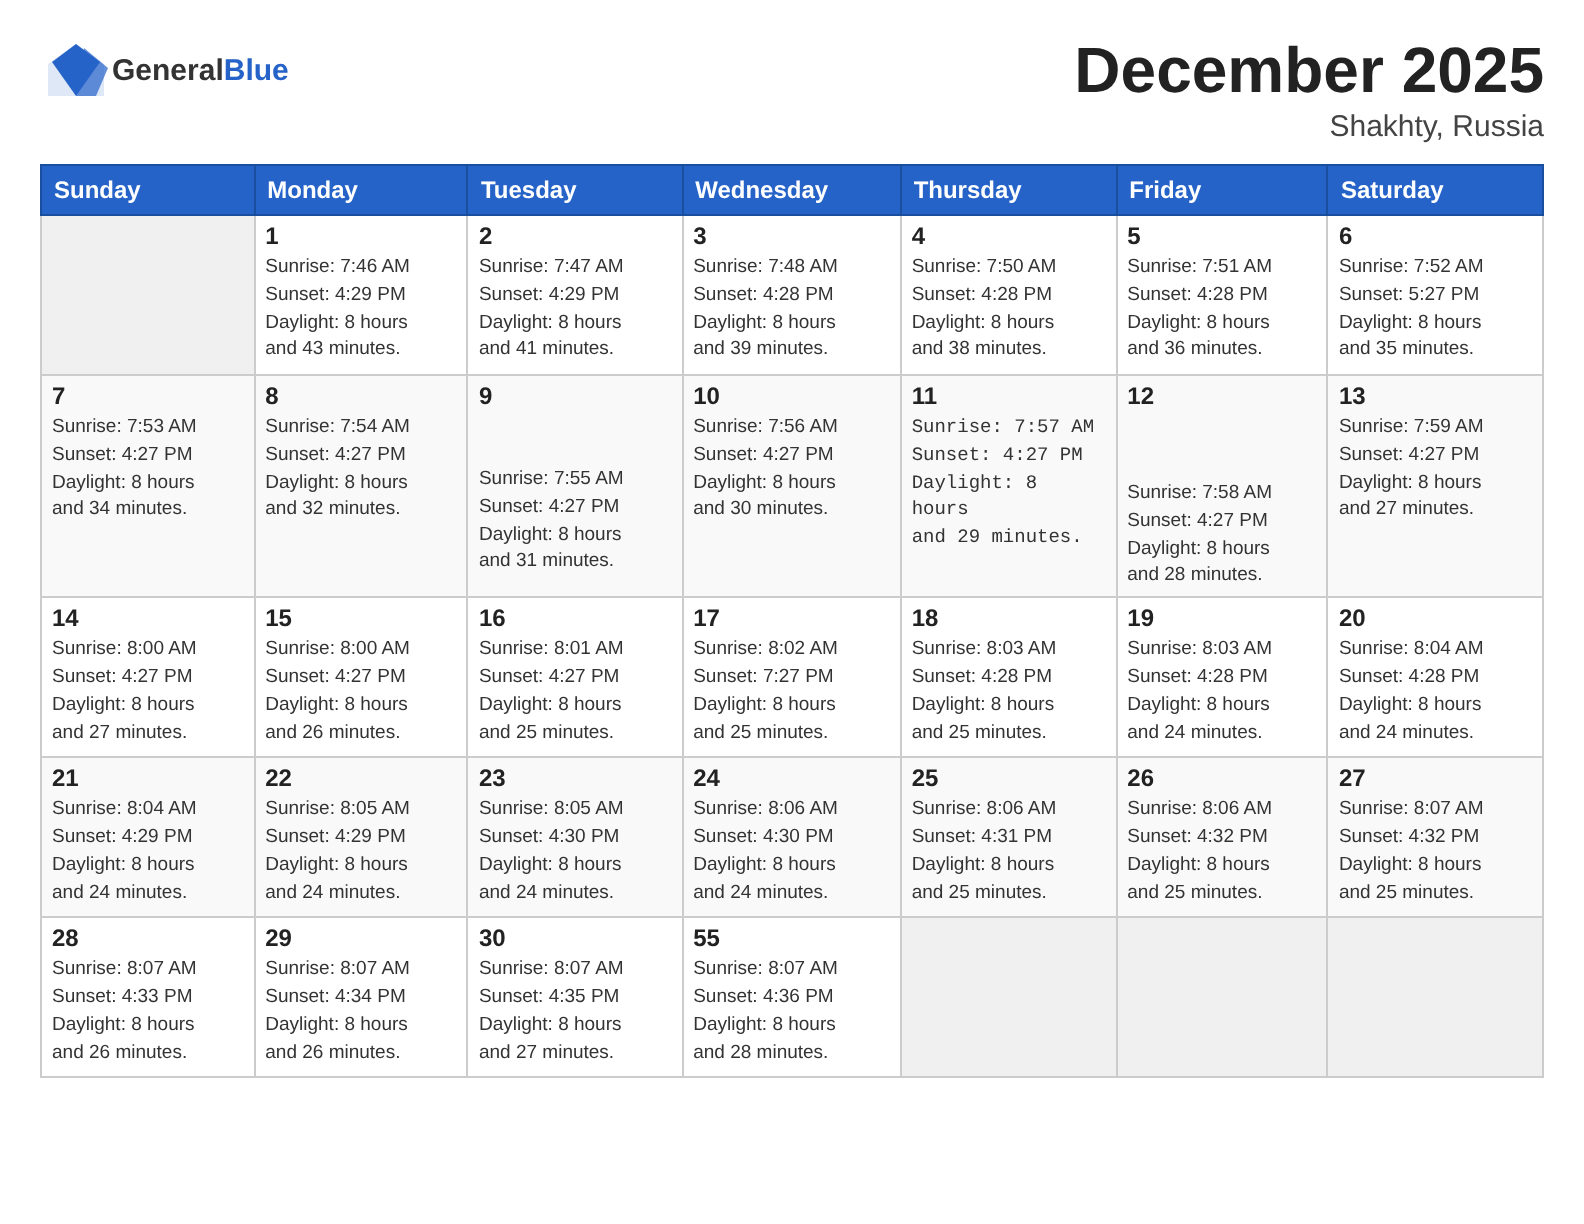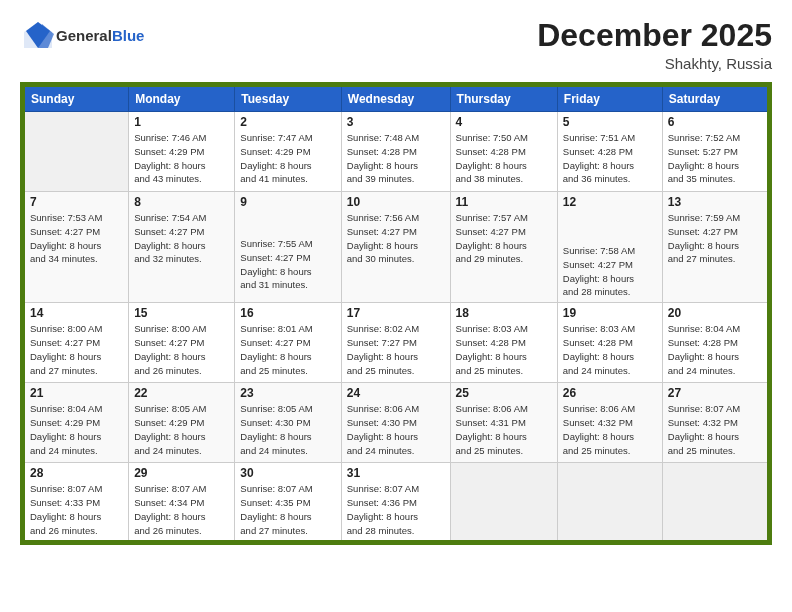--- a/index.html
+++ b/index.html
@@ -52,21 +52,21 @@
       line-height: 1.1;
     }
     .location {
       font-size: 15px;
       color: #444;
       margin-top: 2px;
     }
     .calendar {
       width: 100%;
       border-collapse: collapse;
-      border: 5px solid #4d7c0f;
+      border: 1px solid #4d7c0f;
     }
     .calendar th {
       background: #2563c9;
       color: #fff;
       font-size: 12px;
       font-weight: bold;
       text-align: left;
       padding: 5px 6px;
       border: 1px solid #1a4fa0;
     }
@@ -201,21 +201,21 @@
           </td>
           <td>
             <span class="day-num">10</span>
             <div class="day-info" style="white-space: pre-line;">Sunrise: 7:56 AM
 Sunset: 4:27 PM
 Daylight: 8 hours
 and 30 minutes.</div>
           </td>
           <td>
             <span class="day-num">11</span>
-            <div class="day-info" style="white-space: pre-line;">Sunrise: 7:57 AM
+            <div class="day-info" style="white-space: pre-line; font-family: Liberation Mono, monospace;">Sunrise: 7:57 AM
 Sunset: 4:27 PM
 Daylight: 8 hours
 and 29 minutes.</div>
           </td>
           <td>
             <span class="day-num">12</span>
             <div class="day-info" style="white-space: pre-line; margin-top: 35px;">Sunrise: 7:58 AM
 Sunset: 4:27 PM
 Daylight: 8 hours
 and 28 minutes.</div>
@@ -346,21 +346,21 @@
 and 26 minutes.</div>
           </td>
           <td>
             <span class="day-num">30</span>
             <div class="day-info" style="white-space: pre-line;">Sunrise: 8:07 AM
 Sunset: 4:35 PM
 Daylight: 8 hours
 and 27 minutes.</div>
           </td>
           <td>
-            <span class="day-num">31</span>
+            <span class="day-num">55</span>
             <div class="day-info" style="white-space: pre-line;">Sunrise: 8:07 AM
 Sunset: 4:36 PM
 Daylight: 8 hours
 and 28 minutes.</div>
           </td>
           <td class="empty"></td>
           <td class="empty"></td>
           <td class="empty"></td>
         </tr>
       </tbody>

